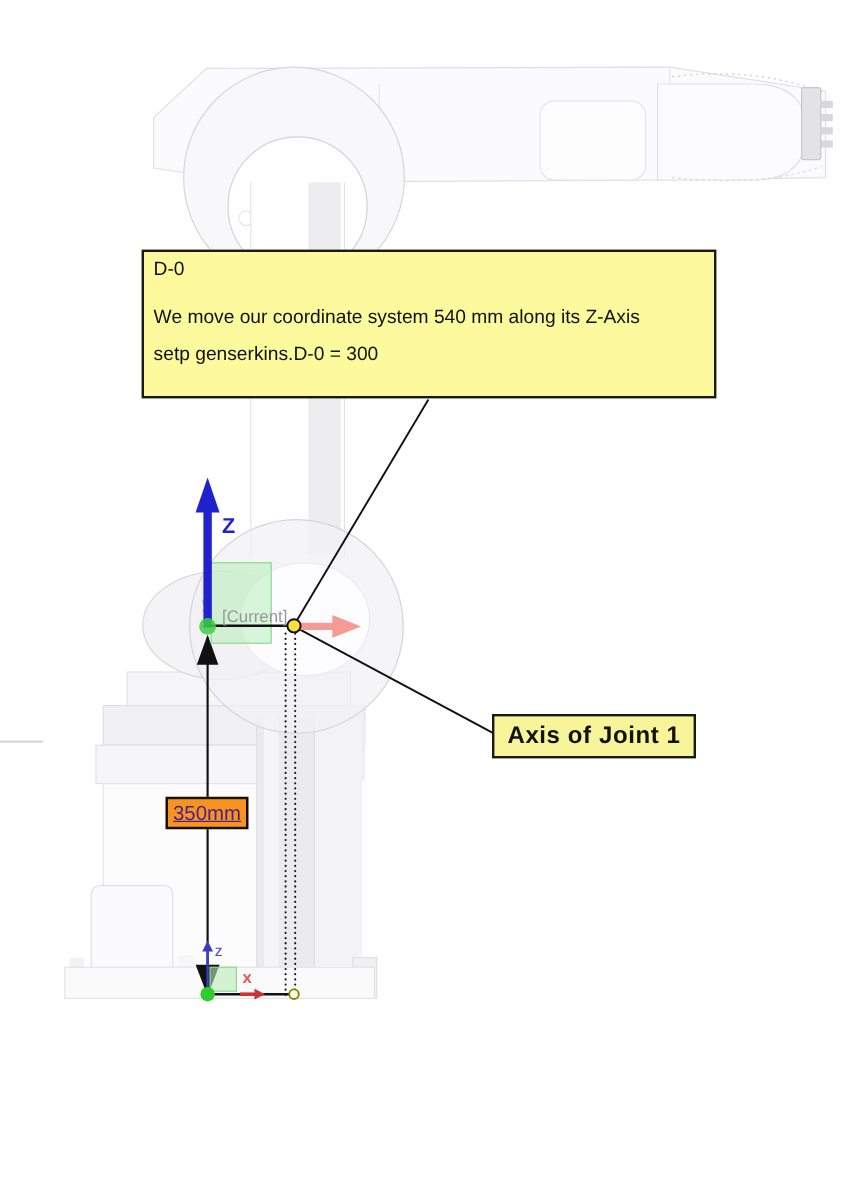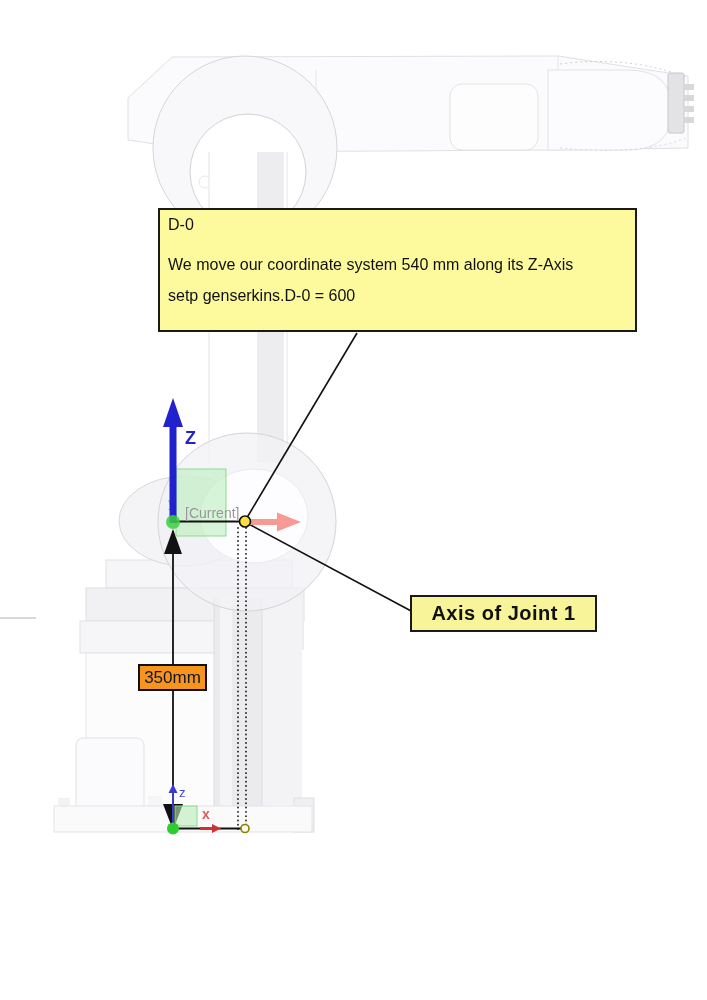--- a/index.html
+++ b/index.html
@@ -5,34 +5,34 @@
   html,body{margin:0;padding:0;background:#ffffff;}
   #canvas{
     position:relative;width:707px;height:1000px;background:#ffffff;overflow:hidden;
     font-family:"Liberation Sans", sans-serif;color:#111;
   }
   #robot-svg{position:absolute;left:0;top:0;z-index:1;}
   .overlay-box{position:absolute;z-index:3;box-sizing:border-box;}
   #callout{
     left:118px;top:208px;width:479px;height:124px;
     background:#FCFA9D;border:2px solid #1a1a1a;
-    padding:5px 8px;font-size:16px;line-height:19px;color:#111;margin-left:40px;
+    padding:5px 8px;font-size:16px;line-height:19px;color:#111;
   }
   #callout .gap-lg{height:21px;}
   #callout .gap-sm{height:12px;}
   #joint-label{
-    left:410px;top:595px;width:187px;height:37px;
+    left:410px;top:595px;width:170px;height:37px;
     background:#F7F49A;border:2px solid #1a1a1a;
     font-size:20px;font-weight:bold;line-height:33px;text-align:center;
     letter-spacing:0.5px;
   }
   #dim-label{
     left:138px;top:664px;width:69px;height:27px;
     background:#F7941E;border:2px solid #111;
-    font-size:17px;line-height:23px;text-align:center;color:#0f172a;
+    font-size:17px;line-height:23px;text-align:center;color:#4c1d95;text-decoration:underline;
   }
   svg text{font-family:"Liberation Sans", sans-serif;}
 </style>
 </head>
 <body>
 
 <div id="canvas">
 
   <svg id="robot-svg" width="707" height="1000" viewBox="0 0 707 1000">
 
@@ -154,20 +154,20 @@
       <circle cx="173" cy="828.5" r="6" fill="#2ecc2e"></circle>
       <circle cx="245" cy="828.5" r="4" fill="#fffbe2" stroke="#83830a" stroke-width="1.6"></circle>
     </g>
   </svg>
 
   <div id="callout" class="overlay-box">
     <div>D-0</div>
     <div class="gap-lg"></div>
     <div>We move our coordinate system  540 mm along its Z-Axis</div>
     <div class="gap-sm"></div>
-    <div>setp genserkins.D-0 = 600</div>
+    <div>setp genserkins.D-0 = 300</div>
   </div>
 
   <div id="joint-label" class="overlay-box">Axis of Joint 1</div>
 
   <div id="dim-label" class="overlay-box">350mm</div>
 
 </div>
 
 </body></html>

